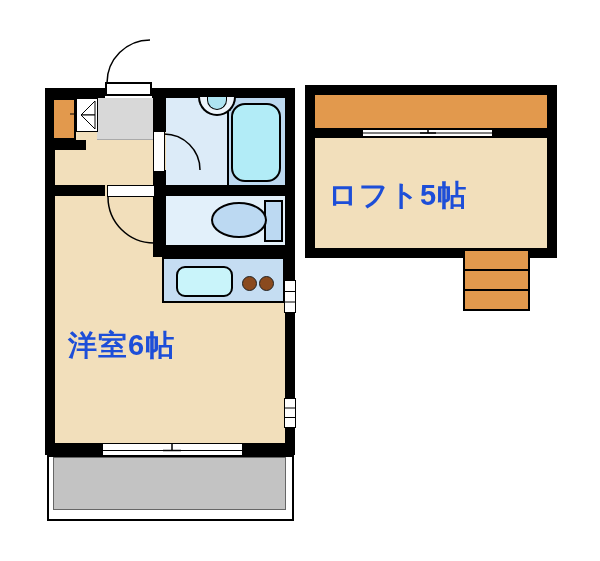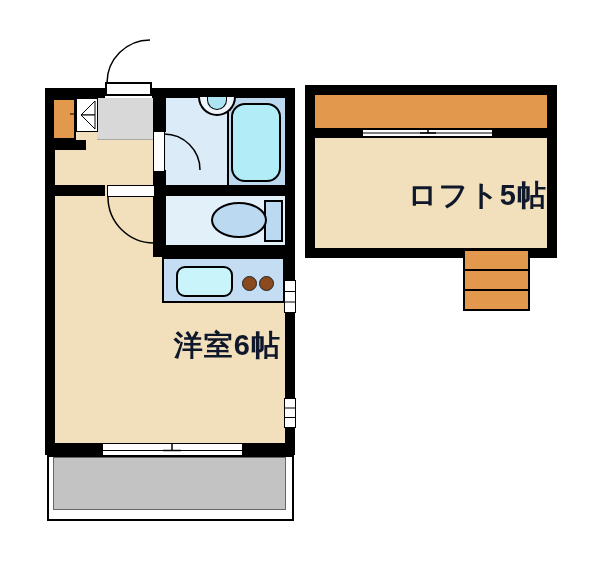--- a/index.html
+++ b/index.html
@@ -3,22 +3,22 @@
 <meta charset="utf-8">
 <style>
   html,body{margin:0;padding:0;background:#fff;}
   #canvas{position:relative;width:600px;height:561px;background:#fff;overflow:hidden;
           font-family:"Liberation Sans","DejaVu Sans",sans-serif;}
   .abs{position:absolute;box-sizing:border-box;}
   .wall{position:absolute;box-sizing:border-box;background:#000;}
   .floor{position:absolute;box-sizing:border-box;}
   .b2{border:2px solid #000;}
   .b1{border:1px solid #000;}
-  .label{position:absolute;color:#0f172a;font-size:29px;font-weight:600;
-         letter-spacing:1px;text-align:right;white-space:nowrap;}
+  .label{position:absolute;color:#1d4ed8;font-size:29px;font-weight:600;
+         letter-spacing:1px;text-align:left;white-space:nowrap;margin-left:13px;}
   svg.overlay{position:absolute;left:0;top:0;pointer-events:none;}
 </style>
 </head>
 <body>
 
 <div id="canvas">
 
   <div class="floor" style="left:55px;top:98px;width:230px;height:345px;background:#f2dfbb;"></div>
   <div class="floor" style="left:97px;top:98px;width:56px;height:42px;background:#d8d8d8;border-bottom:1px solid #aaa;"></div>
   <div class="floor" style="left:166px;top:98px;width:119px;height:87px;background:#dcebf8;"></div>

